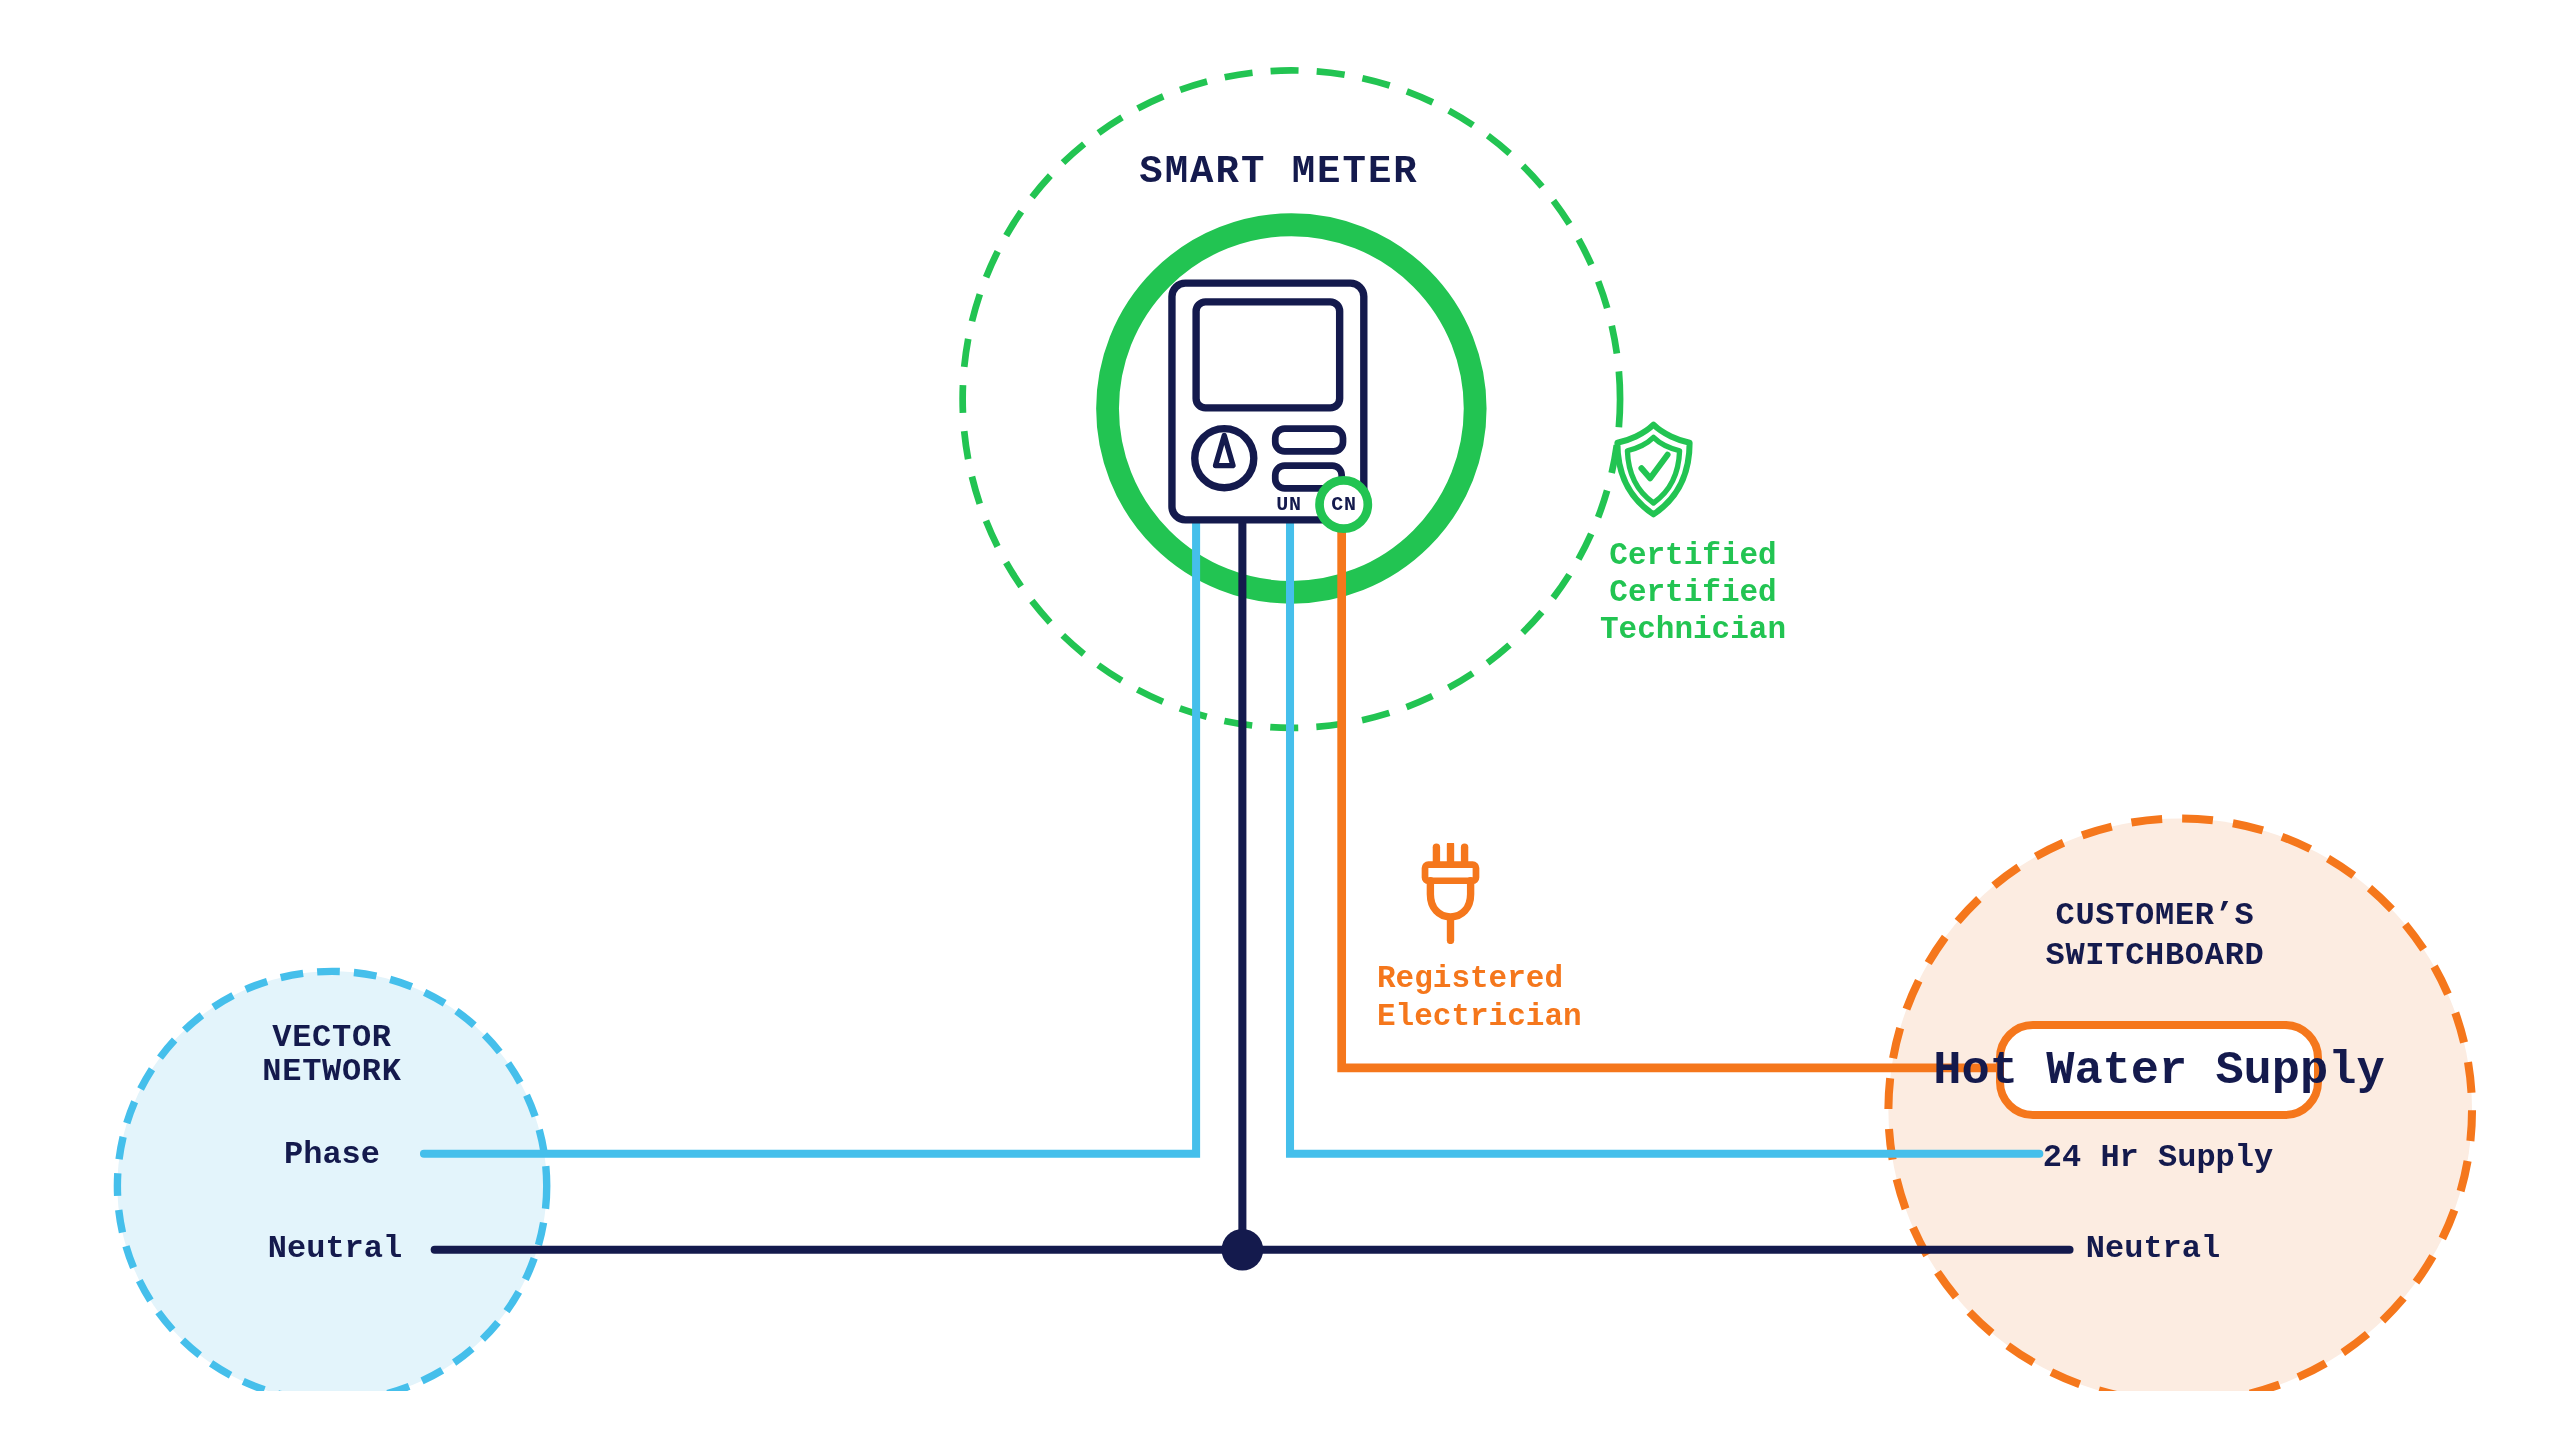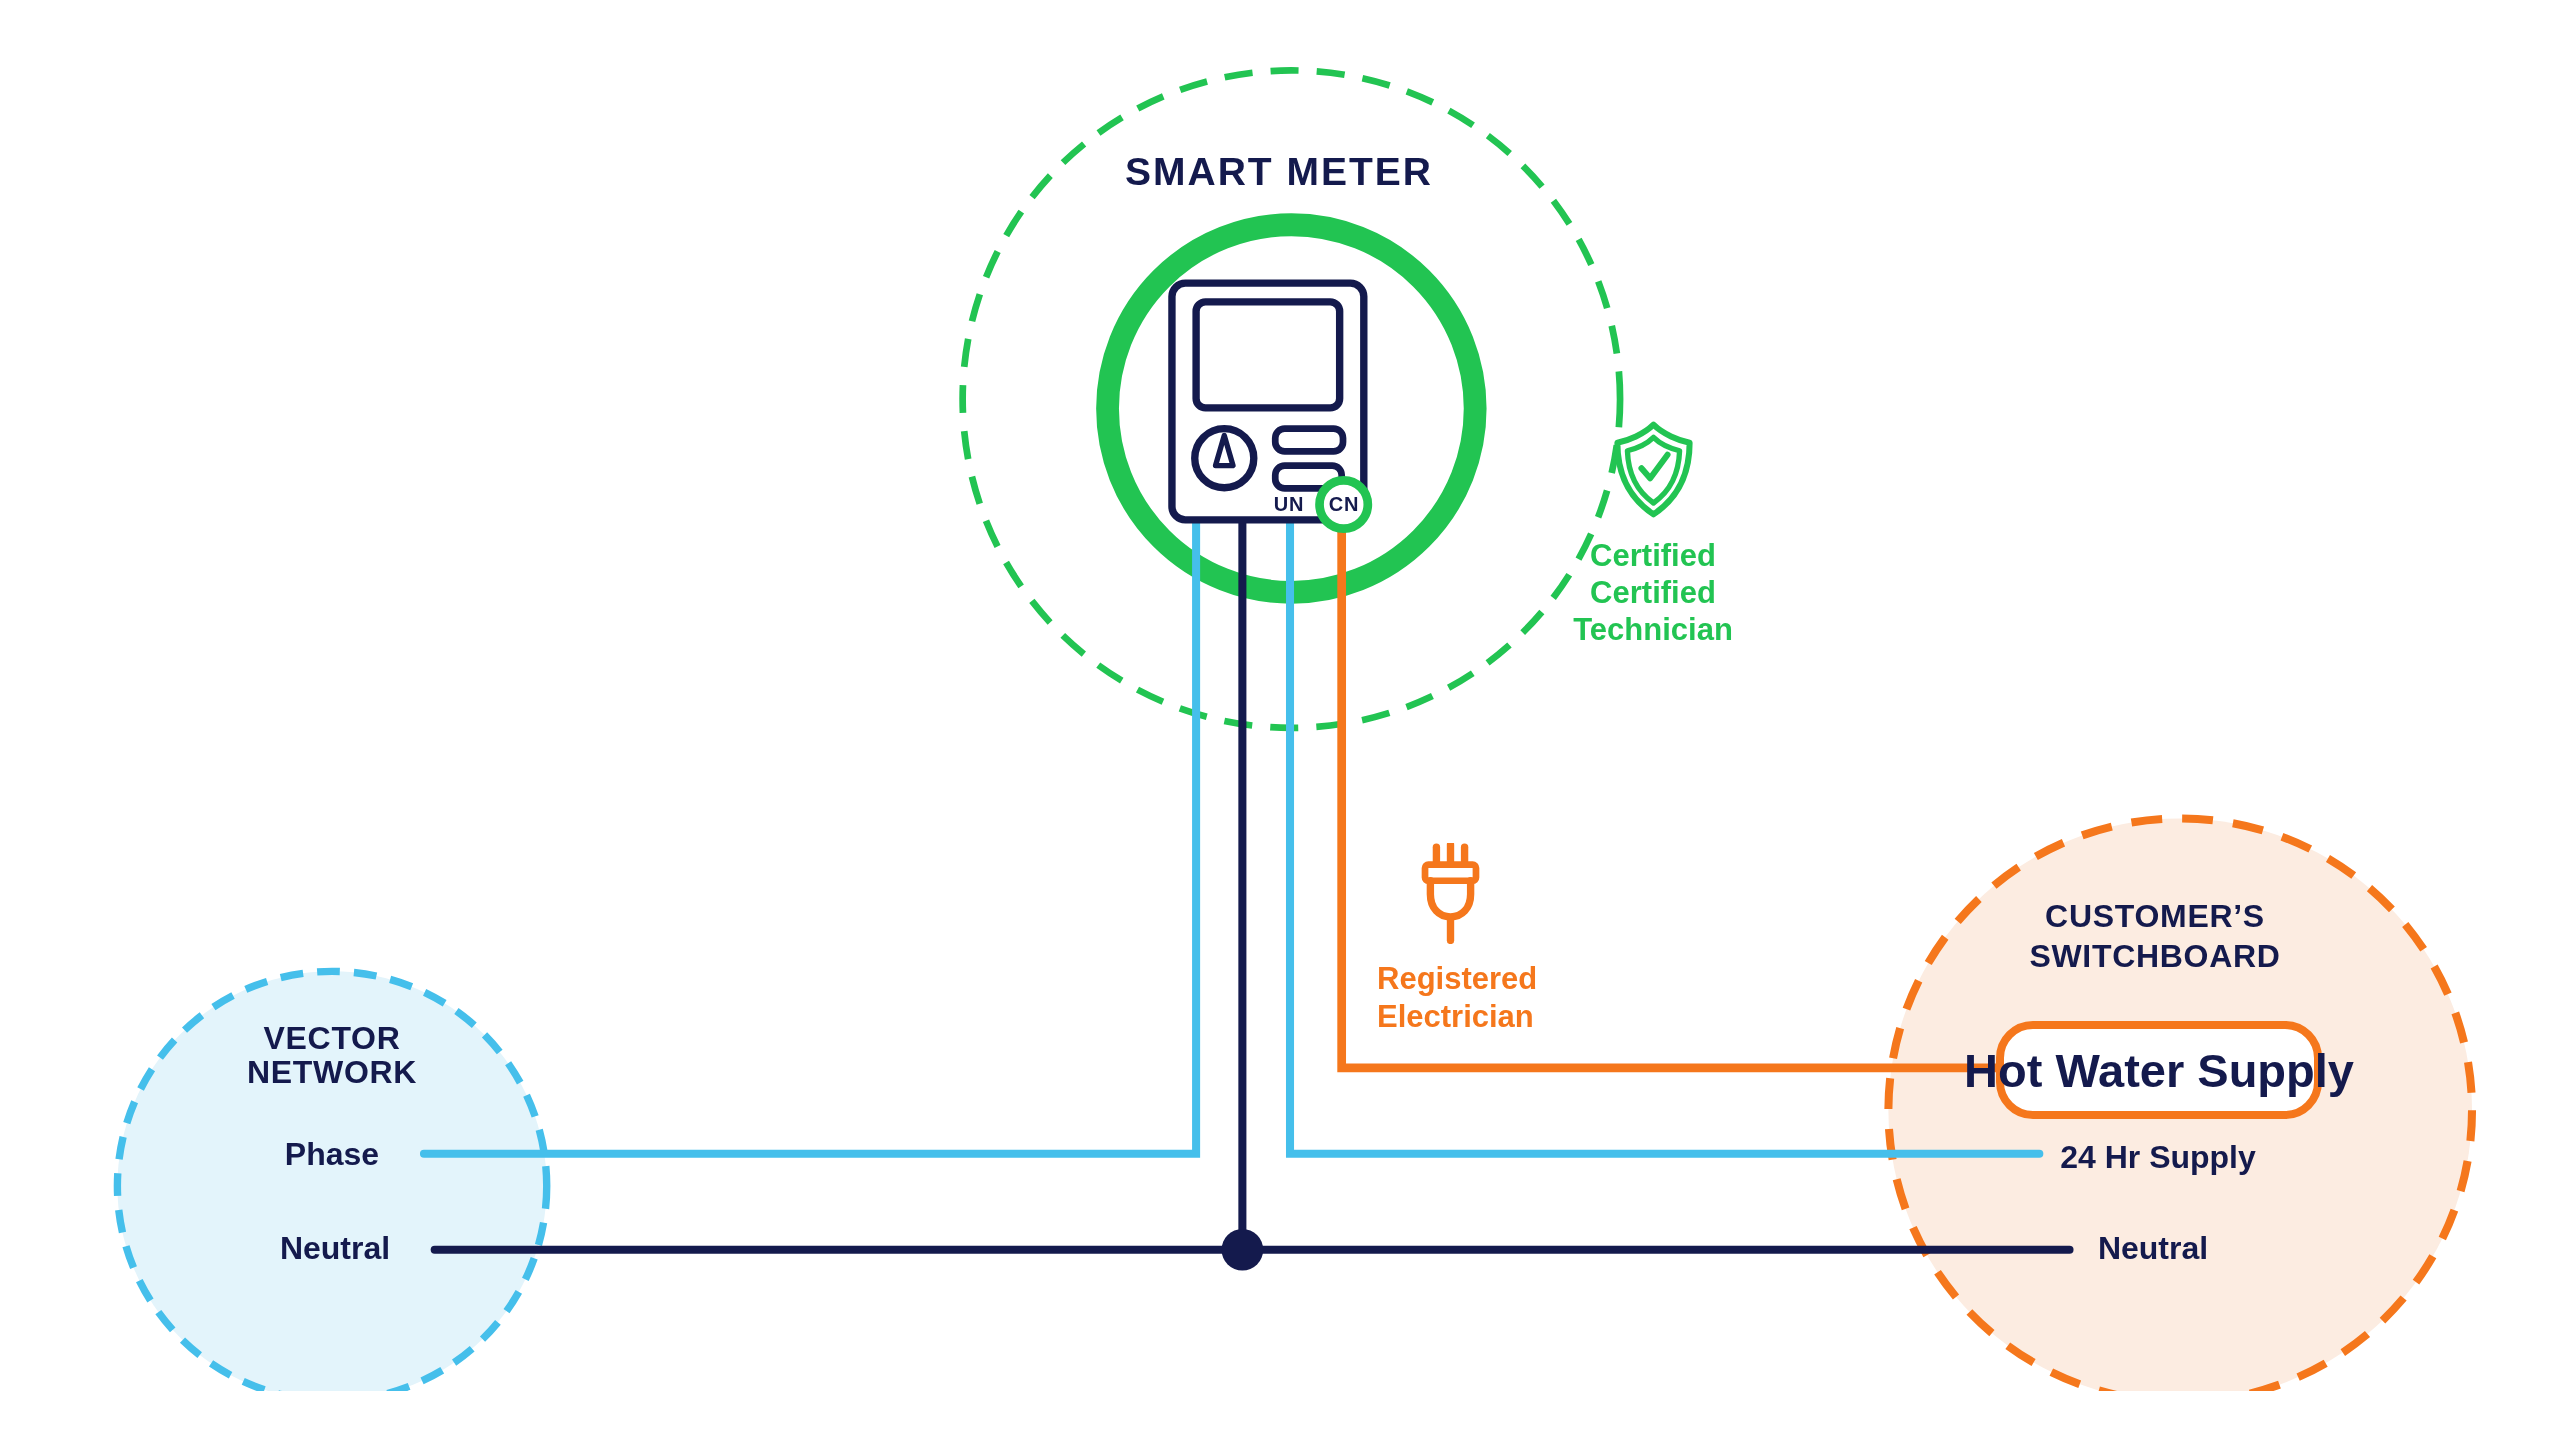--- a/index.html
+++ b/index.html
@@ -6,21 +6,21 @@
     margin: 0;
     padding: 0;
     background: #ffffff;
   }
   #canvas {
     position: relative;
     width: 2576px;
     height: 1391px;
     background: #ffffff;
     overflow: hidden;
-    font-family: Liberation Sans, sans-serif;
+    font-family: Liberation Mono, monospace;
   }
   #wiring-layer {
     position: absolute;
     left: 0; top: 0;
     width: 2576px;
     height: 1449px;
   }
   .label {
     position: absolute;
     transform: translate(-50%, -50%);
@@ -53,20 +53,21 @@
     letter-spacing: 0.7px;
   }
   .certified-block {
     position: absolute;
     transform: translate(-50%, -50%);
     text-align: center;
     color: #22C452;
     font-weight: 700;
     font-size: 31px;
     line-height: 37px;
+    margin-left: 40px;
   }
   .registered-block {
     position: absolute;
     transform: translateY(-50%);
     text-align: left;
     color: #F5771C;
     font-weight: 700;
     font-size: 31px;
     line-height: 38px;
     white-space: nowrap;

